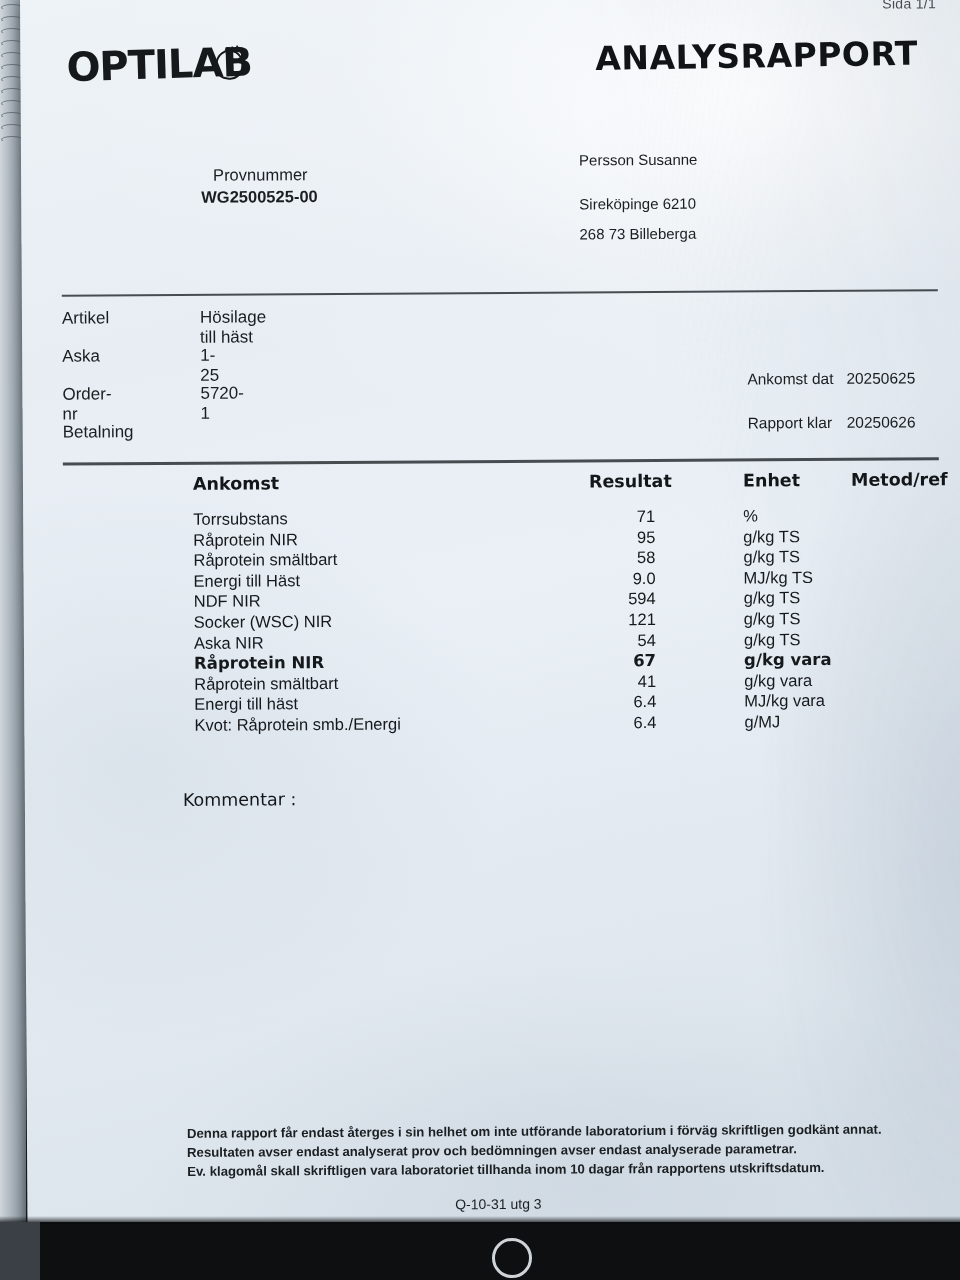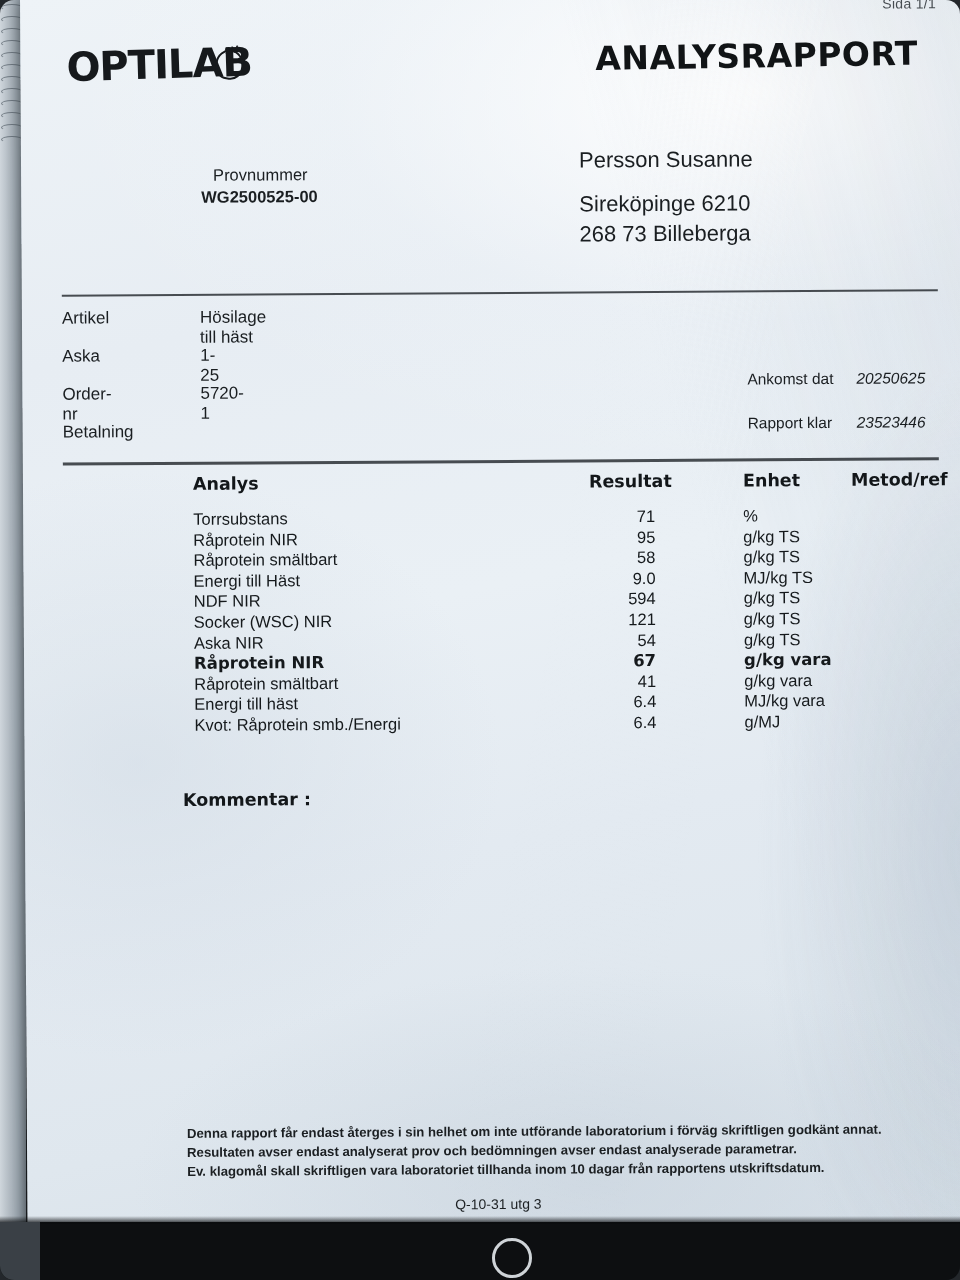--- a/index.html
+++ b/index.html
@@ -14,21 +14,20 @@
     font-family: "Liberation Sans", sans-serif;
   }
 
   
   #photo {
     position: relative;
     width: 960px;
     height: 1280px;
     background: #1d2024;
     overflow: hidden;
-    border-radius: 14px;
   }
 
   
   .left-edge {
     position: absolute;
     left: 0; top: 0;
     width: 26px; height: 1225px;
     background: linear-gradient(90deg,#cfd6dc 0%, #aeb7bf 40%, #97a2ab 70%, #7d8891 100%);
     z-index: 3;
   }
@@ -179,21 +178,21 @@
   .val-provnummer {
     position: absolute;
     left: 180px; top: 190px;
     font-size: 16.5px;
     color: #1a1e21;
     font-weight: bold;
   }
   .addr {
     position: absolute;
     left: 558px; top: 150px;
-    font-size: 22px;
+    font-size: 15px;
     line-height: 30px;
     color: #1a1e21;
   }
   .addr .name { margin-bottom: 14px; }
 
   .rule {
     position: absolute;
     left: 40px;
     width: 876px;
     height: 2px;
@@ -216,21 +215,21 @@
 
   .meta-right {
     position: absolute;
     right: 36px; top: 376px;
     font-size: 15.5px;
     color: #1a1e21;
     text-align: left;
   }
   .meta-right .row { position: relative; height: 44px; width: 192px; }
   .meta-right .k { position: absolute; left: 11px; }
-  .meta-right .v { position: absolute; left: 120px; font-style: italic; }
+  .meta-right .v { position: absolute; left: 110px; }
 
   
   .tbl-head {
     position: absolute;
     top: 476px;
     left: 0; right: 0;
     font-family: "DejaVu Sans", sans-serif;
     font-weight: bold;
     font-size: 17.5px;
     color: #13171a;
@@ -256,21 +255,21 @@
   .trow.bold .c-res,
   .trow.bold .c-enh {
     font-family: "DejaVu Sans", sans-serif;
     font-weight: bold;
   }
 
   .kommentar {
     position: absolute;
     left: 158px; top: 792px;
     font-family: "DejaVu Sans", sans-serif;
-    font-weight: bold;
+    font-weight: normal;
     font-size: 17.5px;
     color: #13171a;
   }
 
   
   .footer {
     position: absolute;
     left: 160px; top: 1126px;
     width: 740px;
     font-size: 13.2px;
@@ -352,28 +351,28 @@
         </div>
       </div>
 
       <div class="meta-right">
         <div class="row">
           <span class="k">Ankomst dat</span>
           <span class="v">20250625</span>
         </div>
         <div class="row">
           <span class="k">Rapport klar</span>
-          <span class="v">23523446</span>
+          <span class="v">20250626</span>
         </div>
       </div>
 
       <div class="rule r2"></div>
 
       <div class="tbl-head">
-        <span class="c-analys">Analys</span>
+        <span class="c-analys">Ankomst</span>
         <span class="c-res">Resultat</span>
         <span class="c-enh">Enhet</span>
         <span class="c-met">Metod/ref</span>
       </div>
 
       <div class="tbl-body">
         <div class="trow">
           <span class="c-analys">Torrsubstans</span>
           <span class="c-res">71</span>
           <span class="c-enh">%</span>

